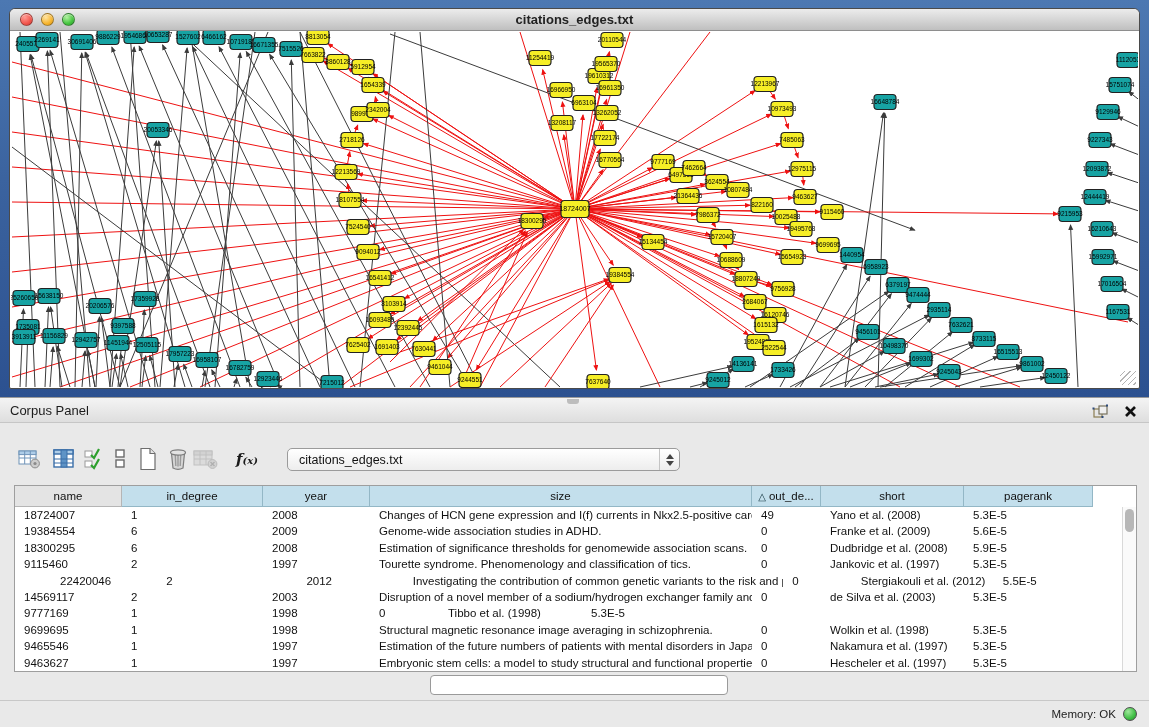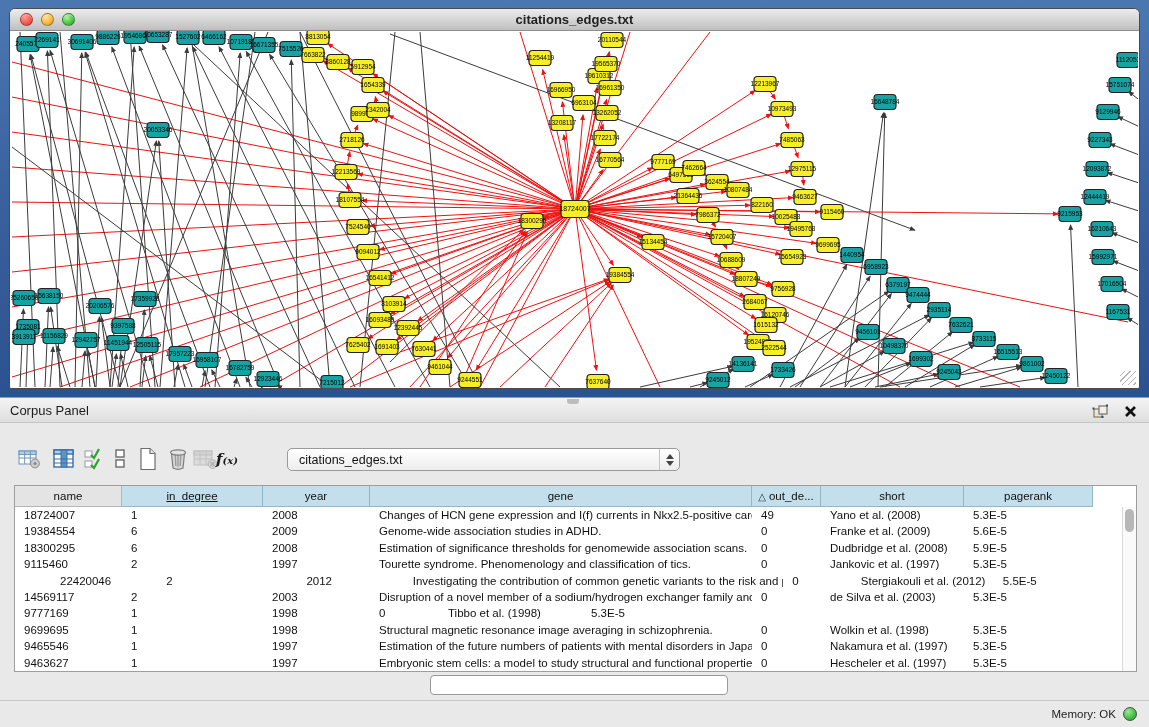--- a/index.html
+++ b/index.html
@@ -880,38 +880,38 @@
         <svg width="26" height="22" opacity="0.5">
           <rect x="1" y="3" width="18" height="14" fill="#cfcfcf" stroke="#9a9a9a"></rect>
           <rect x="1" y="3" width="18" height="4" fill="#bdbdbd" stroke="#9a9a9a"></rect>
           <line x1="7" y1="3" x2="7" y2="17" stroke="#9a9a9a"></line>
           <line x1="13" y1="3" x2="13" y2="17" stroke="#9a9a9a"></line>
           <line x1="1" y1="11" x2="19" y2="11" stroke="#9a9a9a"></line>
           <circle cx="19.5" cy="16" r="4.4" fill="#bdbdbd" stroke="#8a8a8a"></circle>
           <path d="M17.5 14 l4 4 M21.5 14 l-4 4" stroke="#777" stroke-width="1.3"></path>
         </svg>
       </span>
-      <span class="tbtn" style="left:208px;width:38px">
+      <span class="tbtn" style="left:228px;width:38px">
         <span class="fx"><span>f</span><small>(x)</small></span>
       </span>
       <div class="combo">
         <span class="combo-text">citations_edges.txt</span>
         <span class="combo-arrows">
             <i class="up"></i>
             <i class="down"></i>
           </span>
       </div>
     </div>
 
     <div class="table-wrap">
       <div class="thead">
           <div class="hcell gray" style="width: 107px;">name</div>
-          <div class="hcell" style="width: 141px; text-decoration: underline;">in_degree</div>
+          <div class="hcell" style="width: 141px;">in_degree</div>
           <div class="hcell" style="width: 107px;">year</div>
-          <div class="hcell" style="width: 382px;">gene</div>
+          <div class="hcell" style="width: 382px;">size</div>
           <div class="hcell" style="width: 69px;"><span class="sortch">△</span>out_de...</div>
           <div class="hcell" style="width: 143px;">short</div>
           <div class="hcell" style="width: 129px;">pagerank</div>
         </div>
       <div class="tbody">
           <div class="trow">
             <div class="tcell" style="width: 107px;">18724007</div>
             <div class="tcell" style="width: 141px;">1</div>
             <div class="tcell" style="width: 107px;">2008</div>
             <div class="tcell" style="width: 382px;">Changes of HCN gene expression and I(f) currents in Nkx2.5-positive cardiomyoc...</div>

